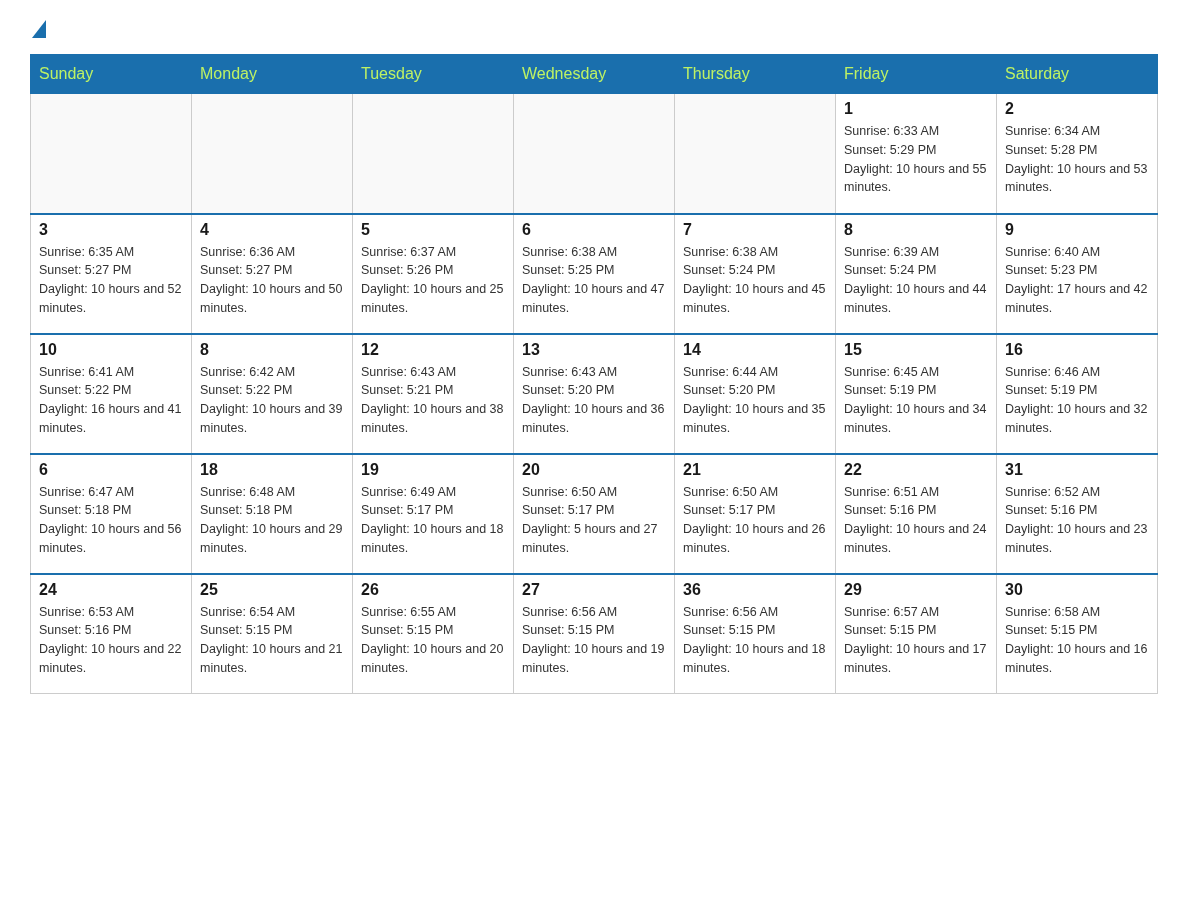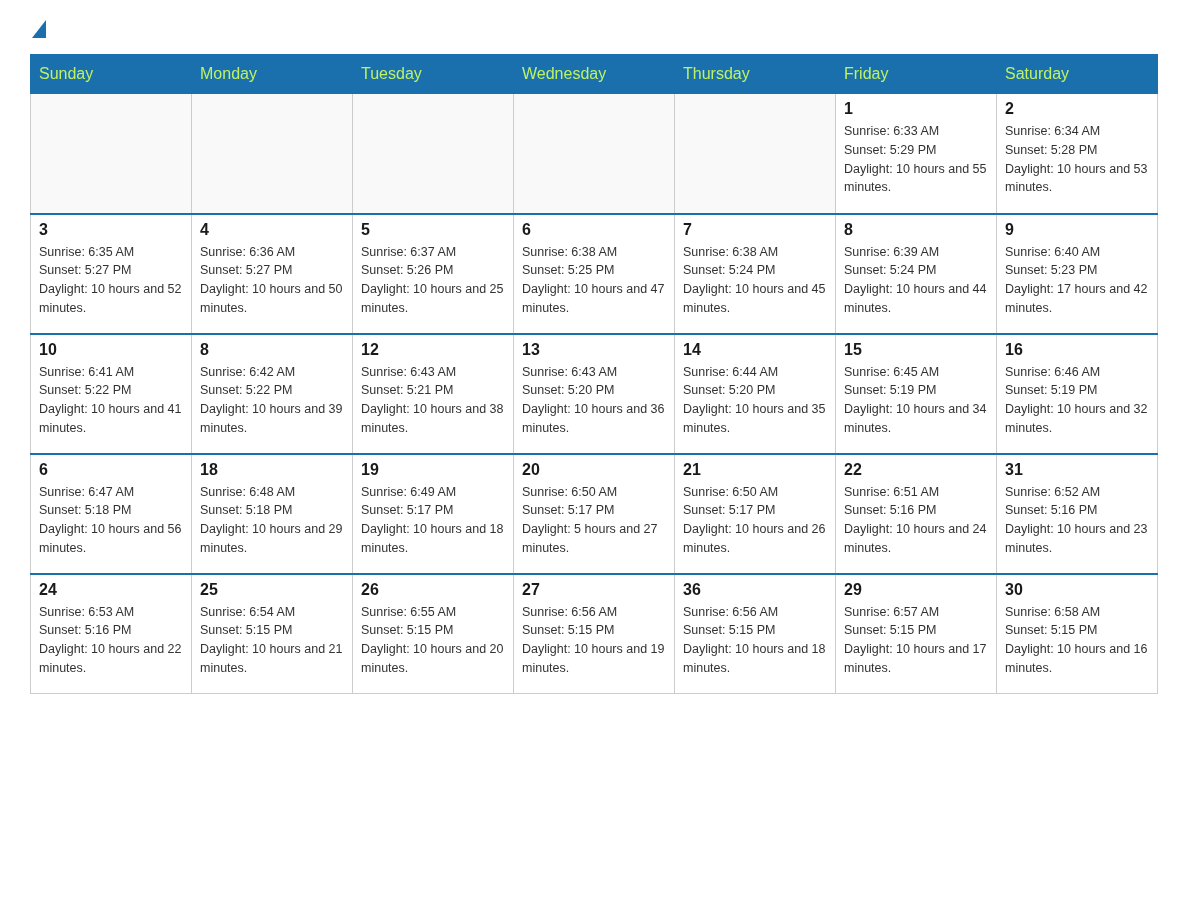--- a/index.html
+++ b/index.html
@@ -192,21 +192,21 @@
           <div class="day-info">Sunrise: 6:40 AM</div>
           <div class="day-info">Sunset: 5:23 PM</div>
           <div class="day-info">Daylight: 17 hours and 42 minutes.</div>
         </td>
       </tr>
       <tr class="row-separator">
         <td>
           <span class="day-num">10</span>
           <div class="day-info">Sunrise: 6:41 AM</div>
           <div class="day-info">Sunset: 5:22 PM</div>
-          <div class="day-info">Daylight: 10 hours and 41 minutes.</div>
+          <div class="day-info">Daylight: 16 hours and 41 minutes.</div>
         </td>
         <td>
           <span class="day-num">8</span>
           <div class="day-info">Sunrise: 6:42 AM</div>
           <div class="day-info">Sunset: 5:22 PM</div>
           <div class="day-info">Daylight: 10 hours and 39 minutes.</div>
         </td>
         <td>
           <span class="day-num">12</span>
           <div class="day-info">Sunrise: 6:43 AM</div>

